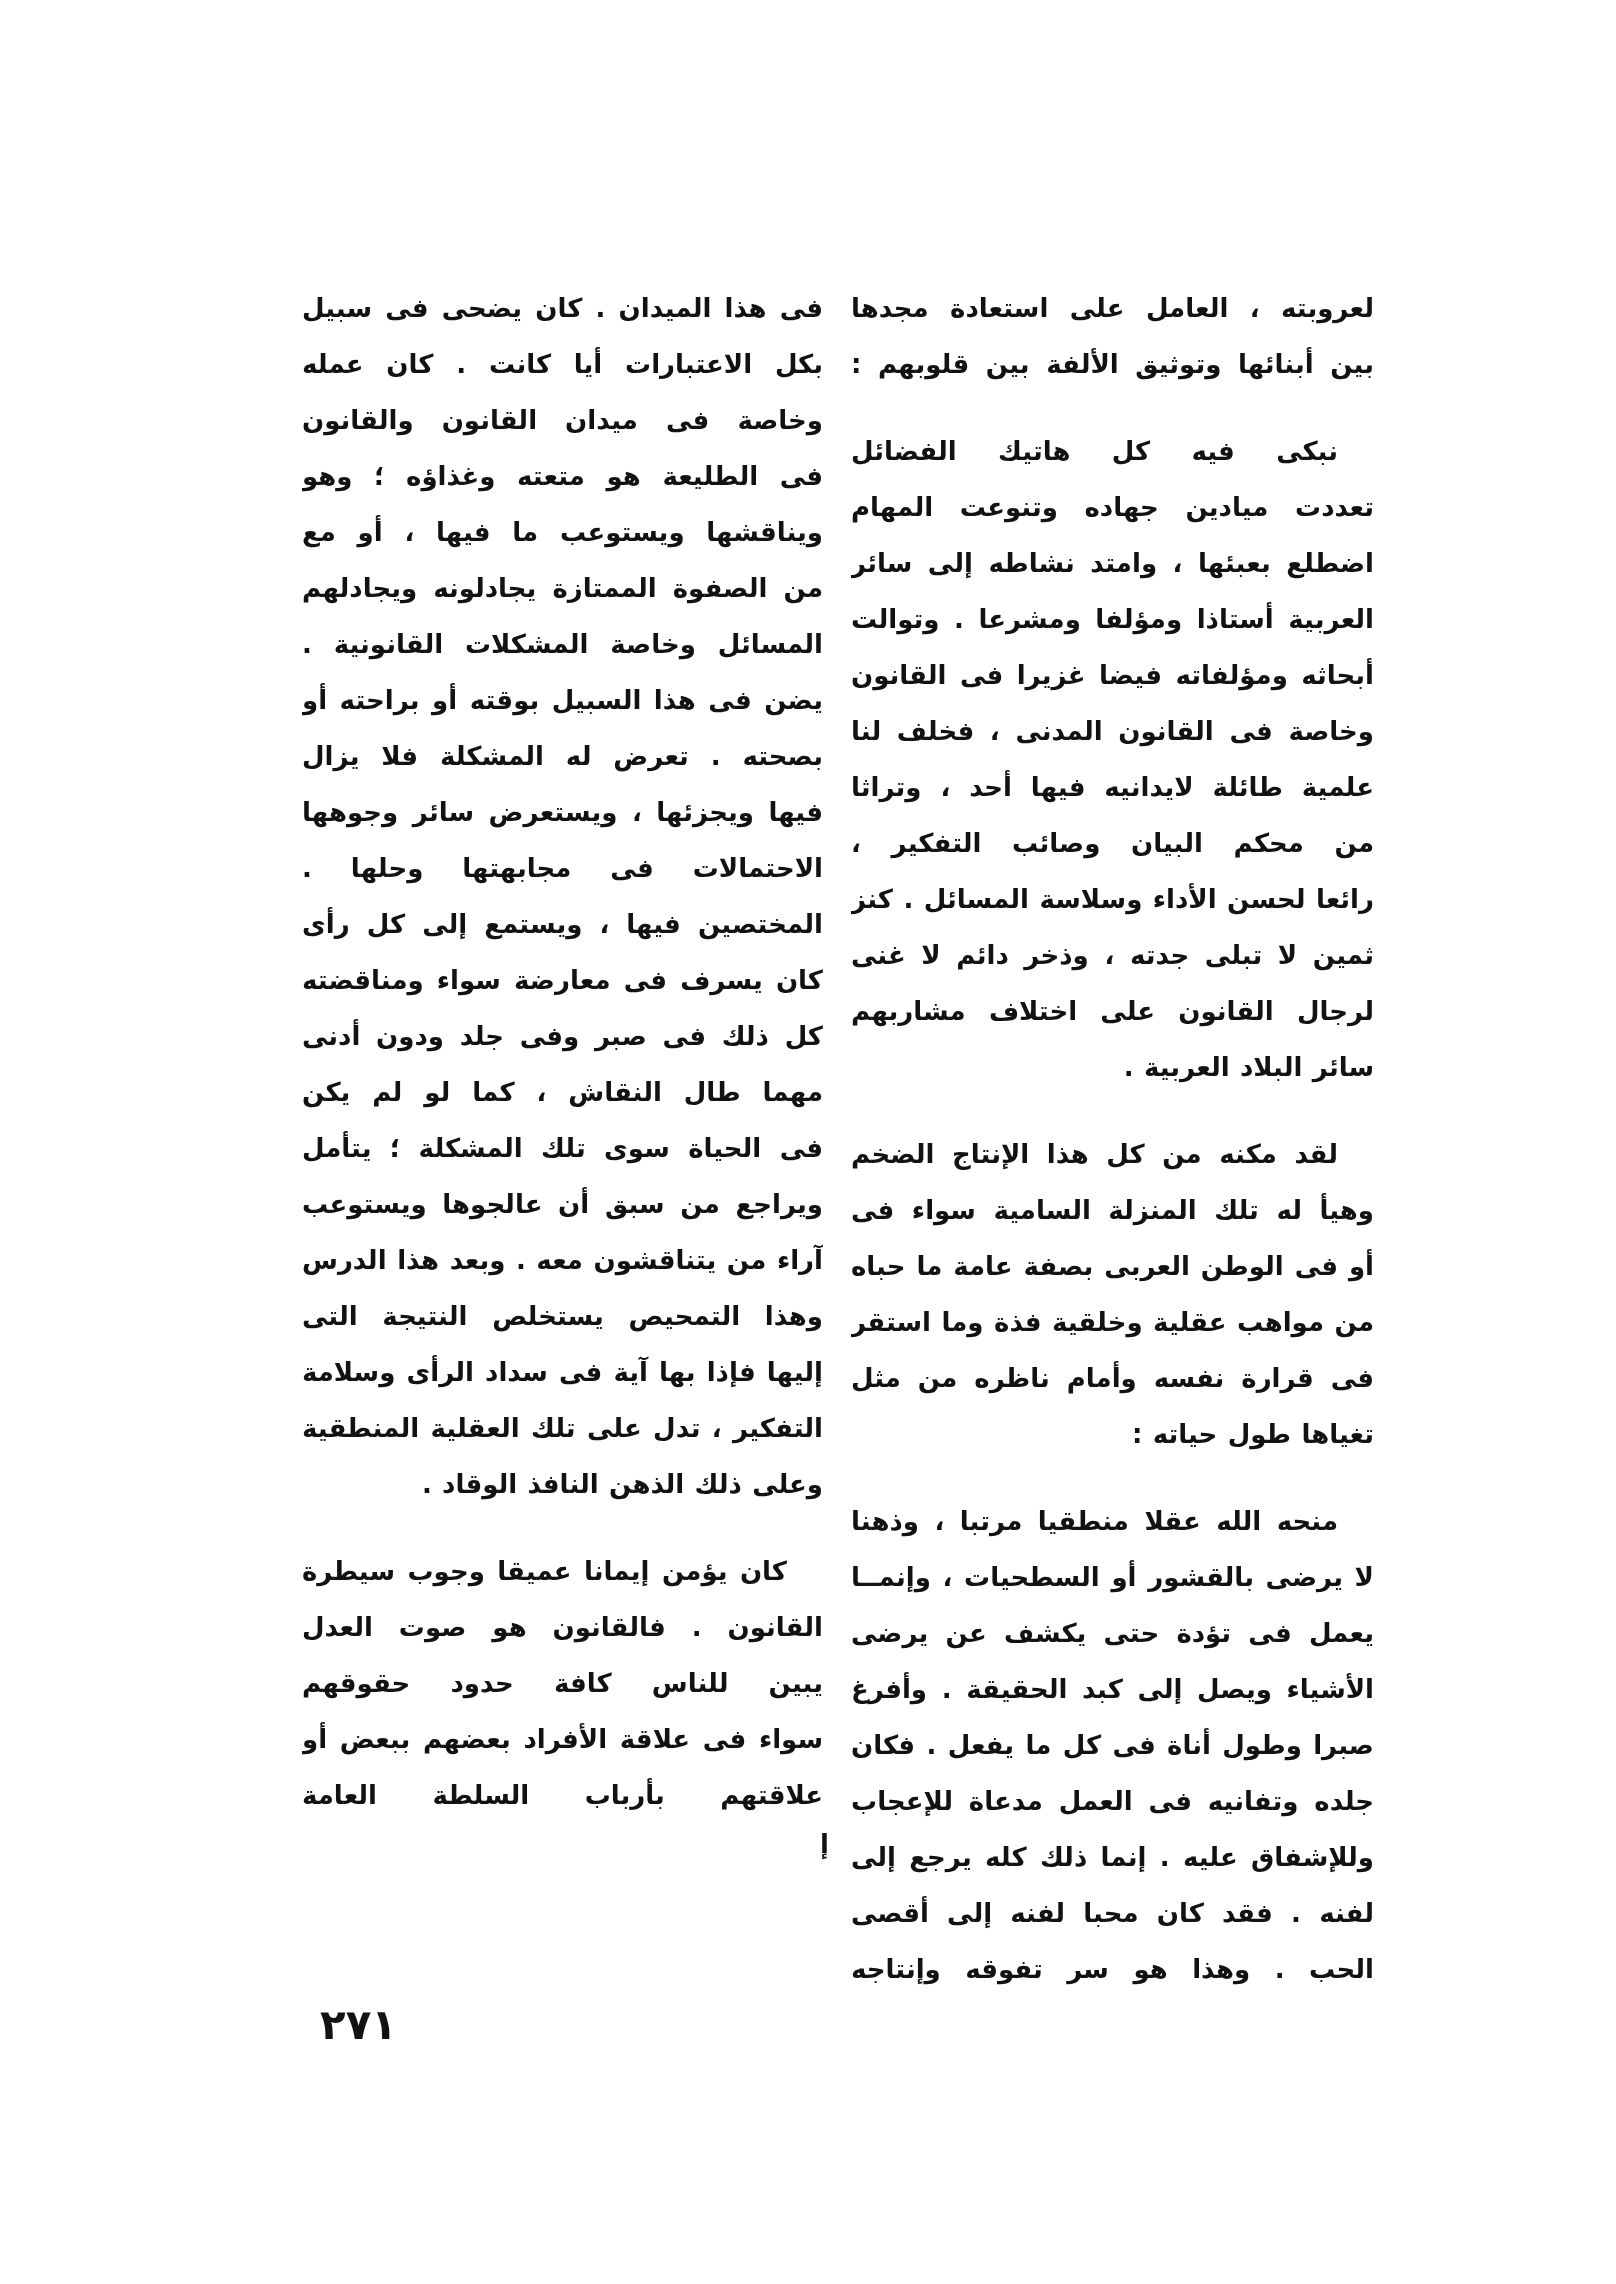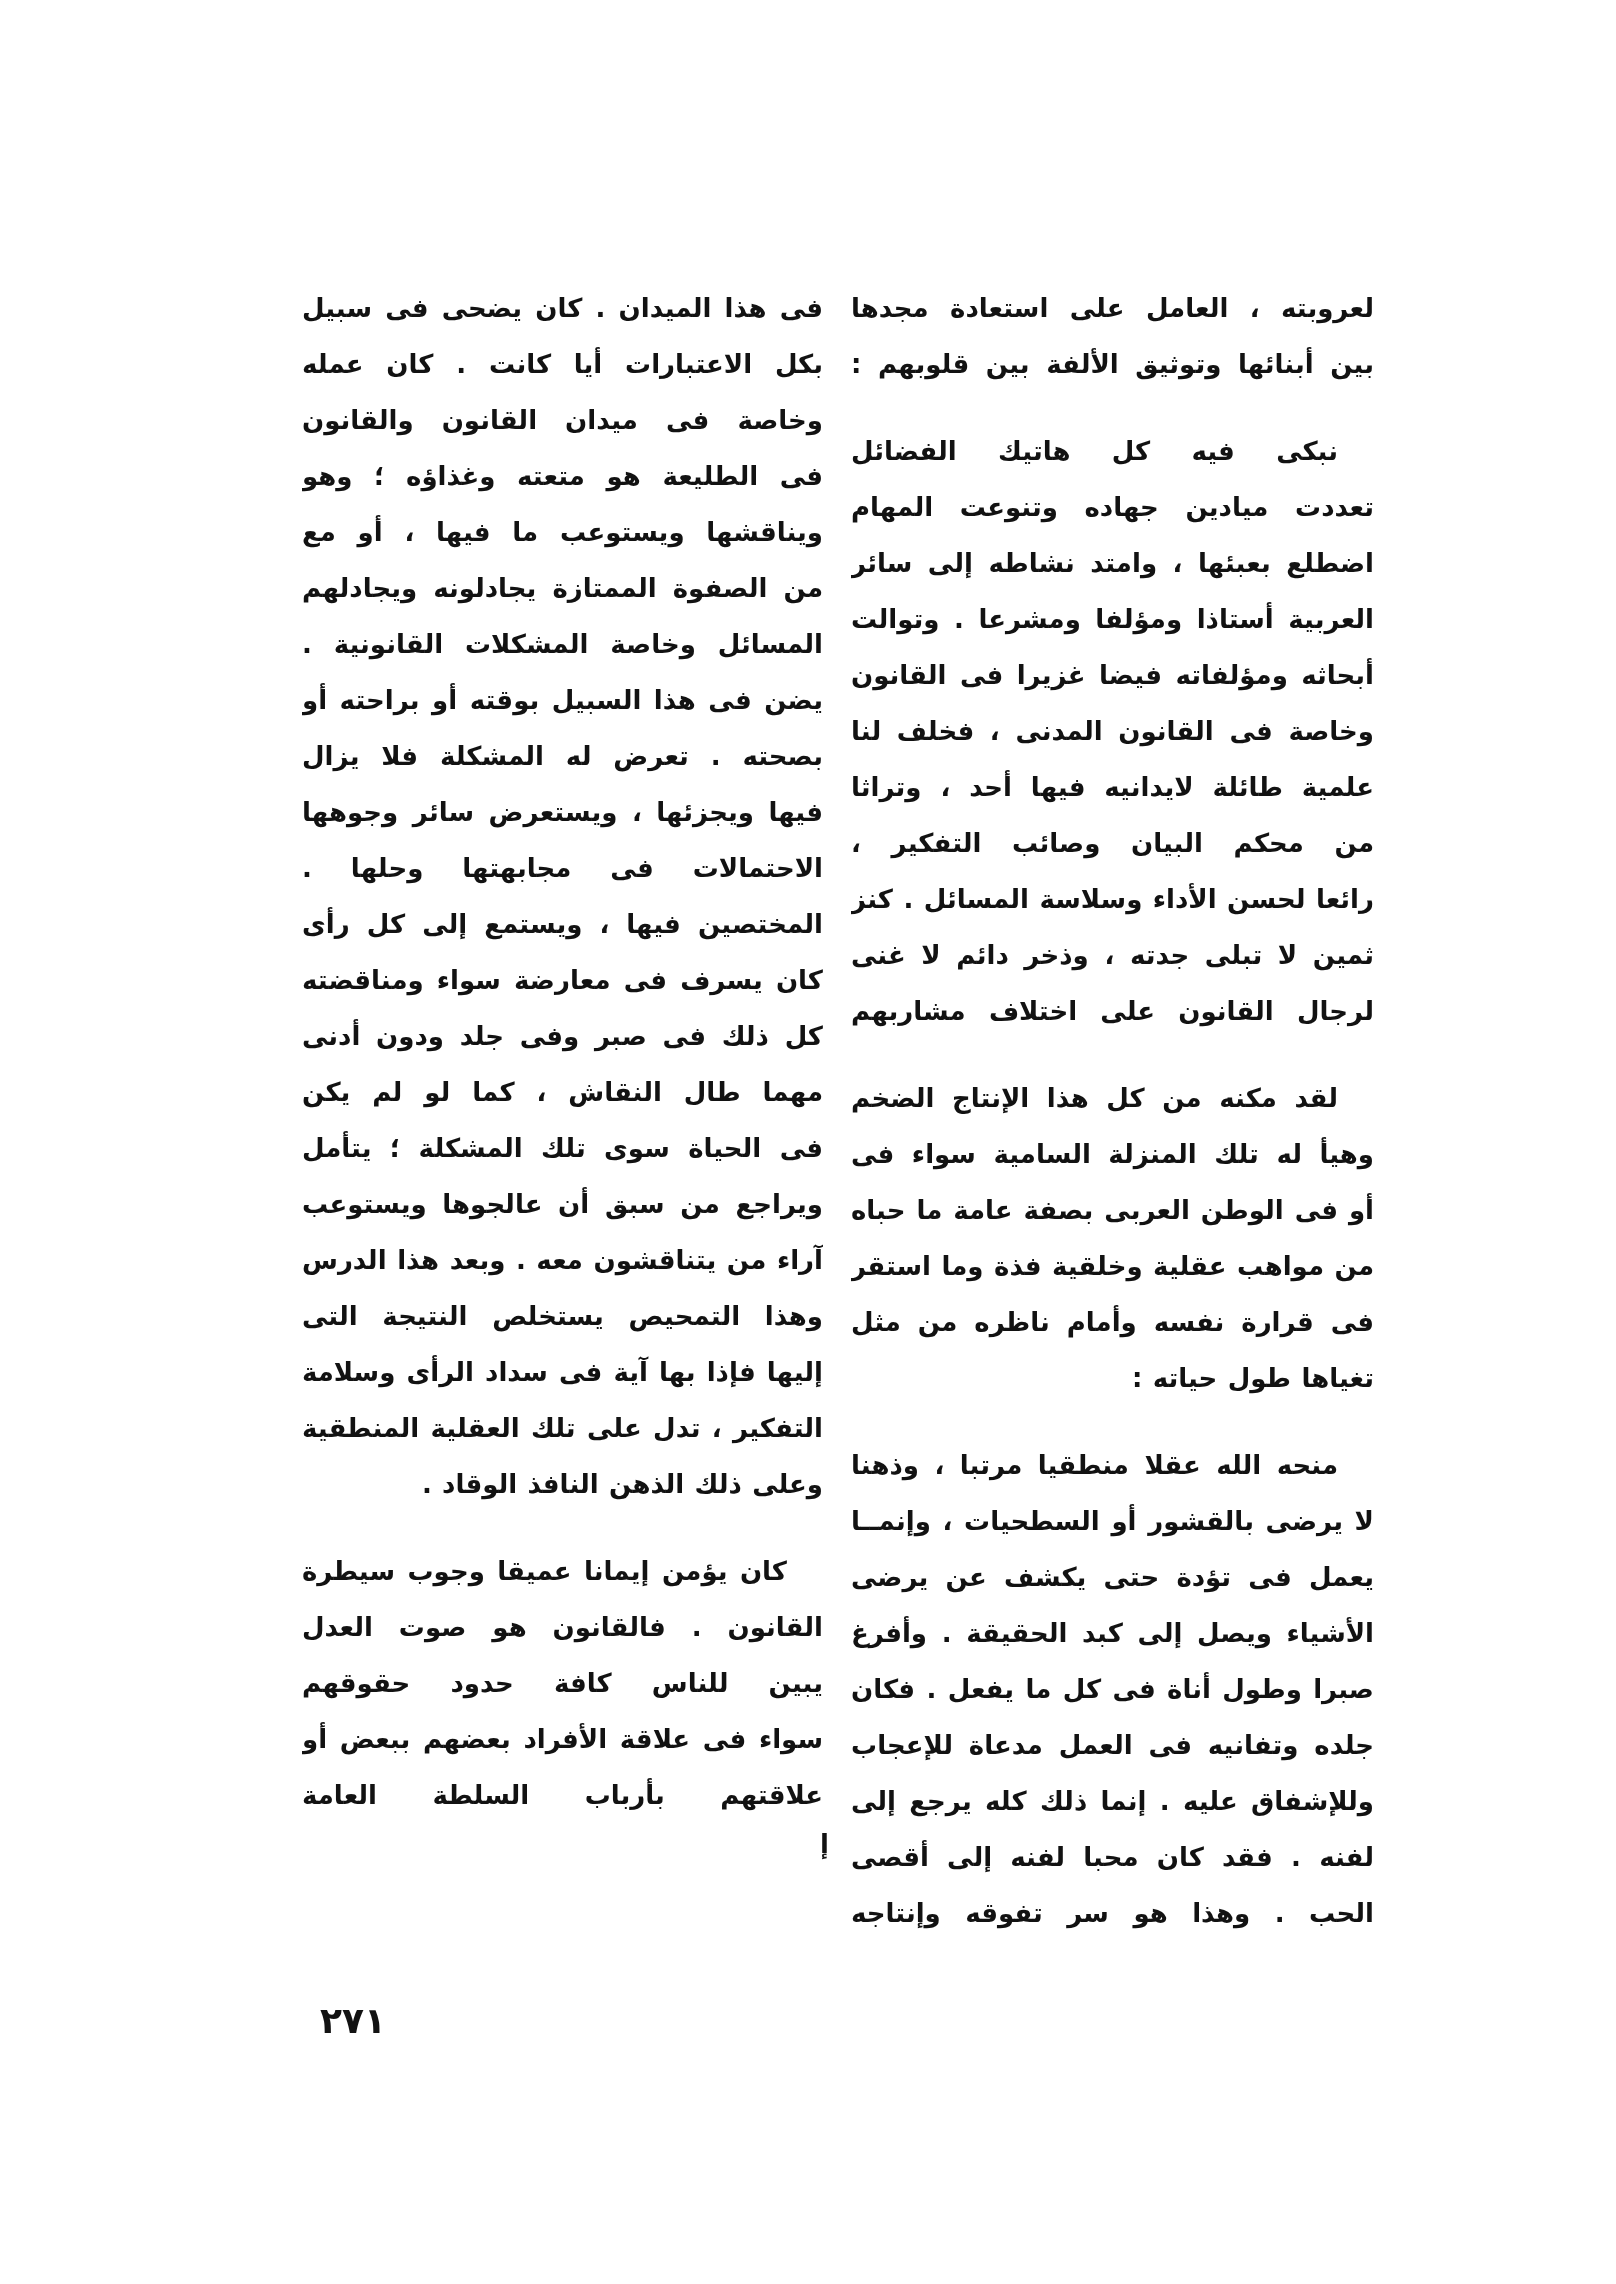--- a/index.html
+++ b/index.html
@@ -45,21 +45,21 @@
   .line.indent {
     text-indent: 36px;
   }
   .line.short {
     text-align-last: right;
   }
   .folio {
     position: absolute;
     left: 321px;
     top: 2000px;
-    font-size: 36px;
+    font-size: 42px;
     font-weight: 700;
     letter-spacing: 2.6px;
     direction: ltr;
   }
   .stray {
     position: absolute;
     left: 821px;
     top: 1829px;
     font-size: 26px;
     font-weight: 700;
@@ -79,20 +79,21 @@
         <div class="line">تعددت ميادين جهاده وتنوعت المهام التى</div>
         <div class="line">اضطلع بعبئها ، وامتد نشاطه إلى سائر البلاد</div>
         <div class="line">العربية أستاذا ومؤلفا ومشرعا . وتوالت</div>
         <div class="line">أبحاثه ومؤلفاته فيضا غزيرا فى القانون</div>
         <div class="line">وخاصة فى القانون المدنى ، فخلف لنا ثروة</div>
         <div class="line">علمية طائلة لايدانيه فيها أحد ، وتراثا خالدا</div>
         <div class="line">من محكم البيان وصائب التفكير ، ونموذجا</div>
         <div class="line">رائعا لحسن الأداء وسلاسة المسائل . كنز</div>
         <div class="line">ثمين لا تبلى جدته ، وذخر دائم لا غنى عنه</div>
         <div class="line">لرجال القانون على اختلاف مشاربهم فى</div>
+        <div class="line short">سائر البلاد العربية .</div>
       </div>
       <div class="para">
         <div class="line indent">لقد مكنه من كل هذا الإنتاج الضخم</div>
         <div class="line">وهيأ له تلك المنزلة السامية سواء فى مصر</div>
         <div class="line">أو فى الوطن العربى بصفة عامة ما حباه الله به</div>
         <div class="line">من مواهب عقلية وخلقية فذة وما استقر</div>
         <div class="line">فى قرارة نفسه وأمام ناظره من مثل عليا</div>
         <div class="line short">تغياها طول حياته :</div>
       </div>
       <div class="para">

